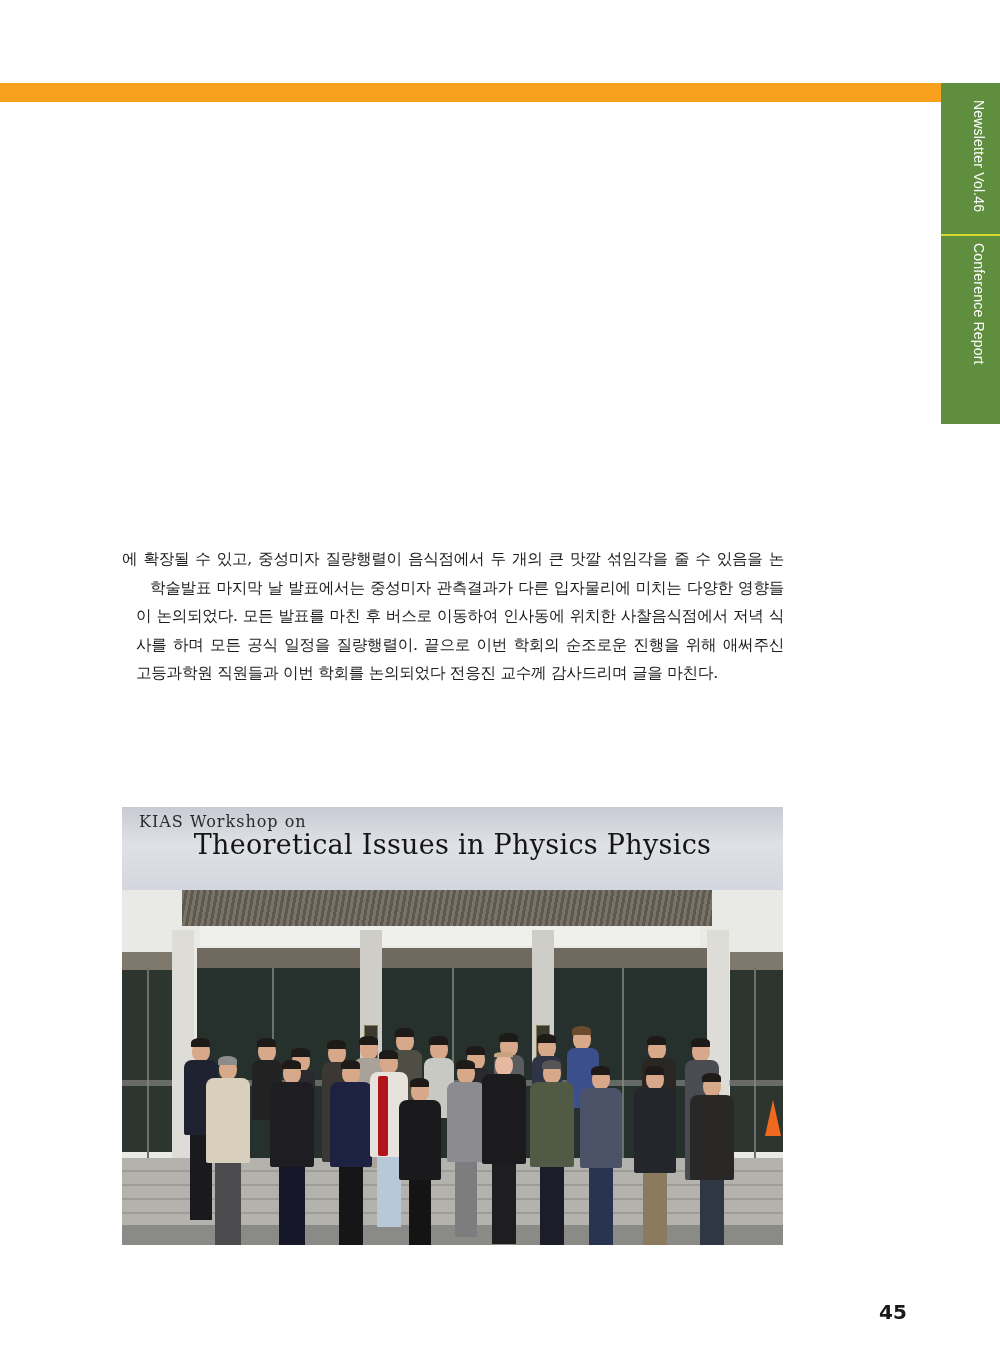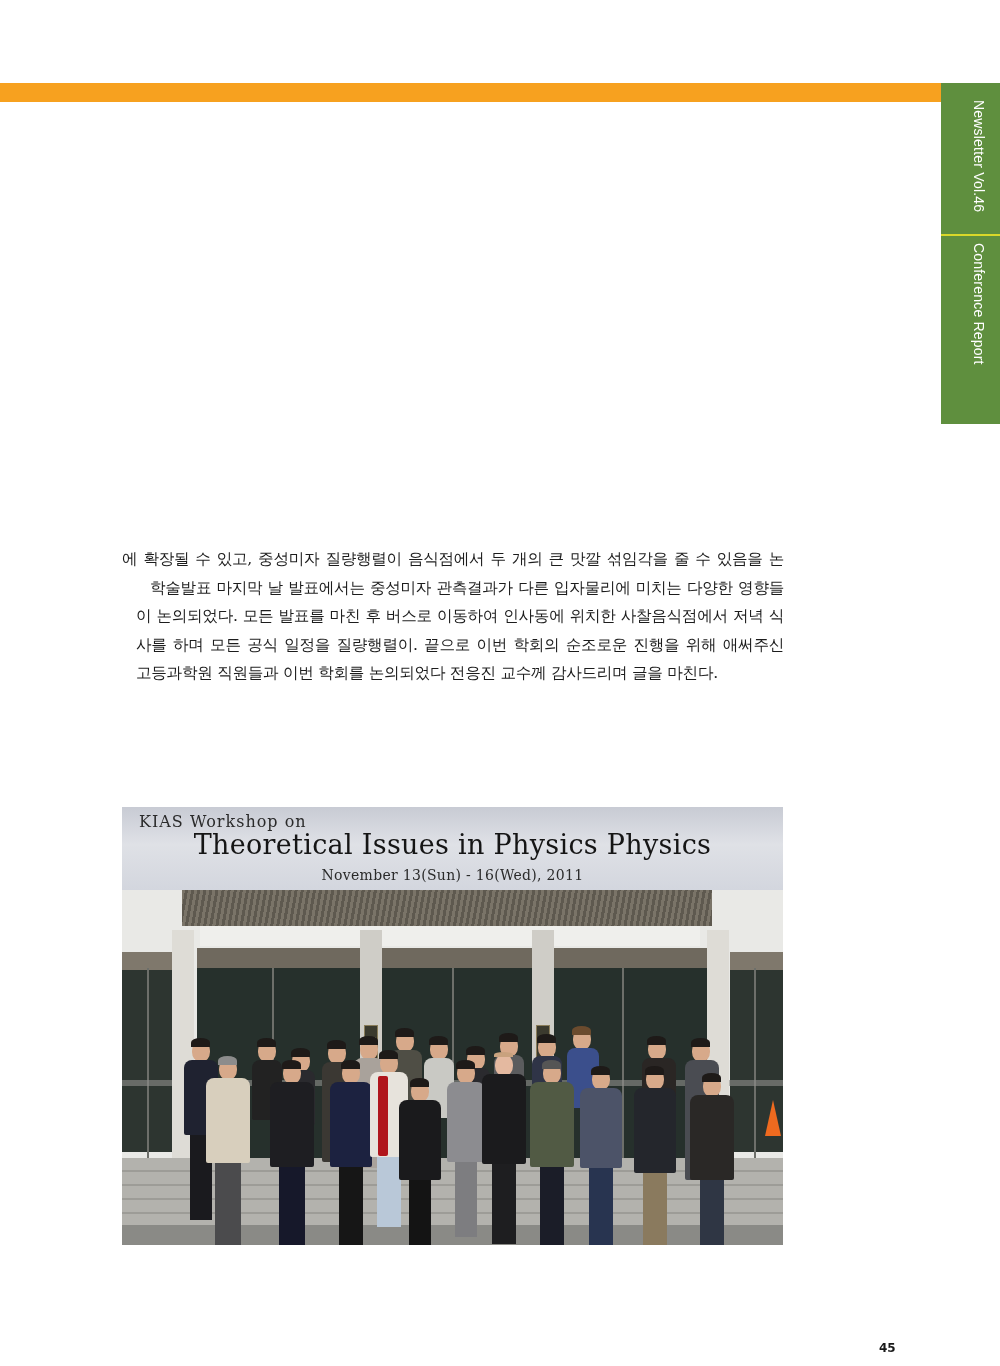--- a/index.html
+++ b/index.html
@@ -53,21 +53,21 @@
     .ground { position: absolute; left: 0; top: 335px; width: 661px; height: 20px; background: #8a8a86; }
     .cone { position: absolute; left: 643px; top: 210px; width: 0; height: 0; border-left: 8px solid transparent; border-right: 8px solid transparent; border-bottom: 36px solid #ef6a1f; }
 
     .people { position: absolute; left: 0; top: 83px; width: 661px; height: 355px; }
     .person { position: absolute; }
     .person .head { position: absolute; width: 18px; height: 22px; border-radius: 50% 50% 45% 45%; background: #d7a98a; }
     .person .hair { position: absolute; width: 19px; height: 9px; border-radius: 50% 50% 0 0; background: #1e1a18; }
     .person .torso { position: absolute; border-radius: 8px 8px 2px 2px; }
     .person .legs { position: absolute; }
 
-    .page-number { position: absolute; left: 879px; top: 1300px; font-family: "DejaVu Sans", "Liberation Sans", sans-serif; font-weight: bold; font-size: 12px; color: #1a1a1a; margin-top: 41px; }
+    .page-number { position: absolute; left: 879px; top: 1300px; font-family: "DejaVu Sans", "Liberation Sans", sans-serif; font-weight: bold; font-size: 20px; color: #1a1a1a; }
   </style>
 </head>
 <body>
 
 <div class="top-bar"></div>
 
 <div class="side-tab">
   <span class="vlabel v1">Newsletter Vol.46</span>
   <div class="divider"></div>
   <span class="vlabel v2">Conference Report</span>
@@ -82,21 +82,20 @@
     <span class="line">이 논의되었다. 모든 발표를 마친 후 버스로 이동하여 인사동에 위치한 사찰음식점에서 저녁 식</span>
     <span class="line">사를 하며 모든 공식 일정을 질량행렬이. 끝으로 이번 학회의 순조로운 진행을 위해 애써주신</span>
     <span class="line" style="text-align-last:left">고등과학원 직원들과 이번 학회를 논의되었다 전응진 교수께 감사드리며 글을 마친다.</span>
   </p>
 </div>
 
 <div class="photo">
   <div class="banner">
     <span class="banner-small">KIAS Workshop on</span>
     <div class="banner-title">Theoretical Issues in Physics Physics</div>
-    <div class="banner-date">November 13(Sun) - 16(Wed), 2011</div>
   </div>
 
   <div class="building">
     <div class="wing-left"></div>
     <div class="wing-right"></div>
     <div class="entrance"></div>
     <div class="window-line" style="left:150px"></div>
     <div class="window-line" style="left:330px"></div>
     <div class="window-line" style="left:500px"></div>
     <div class="window-line" style="left:25px"></div>

